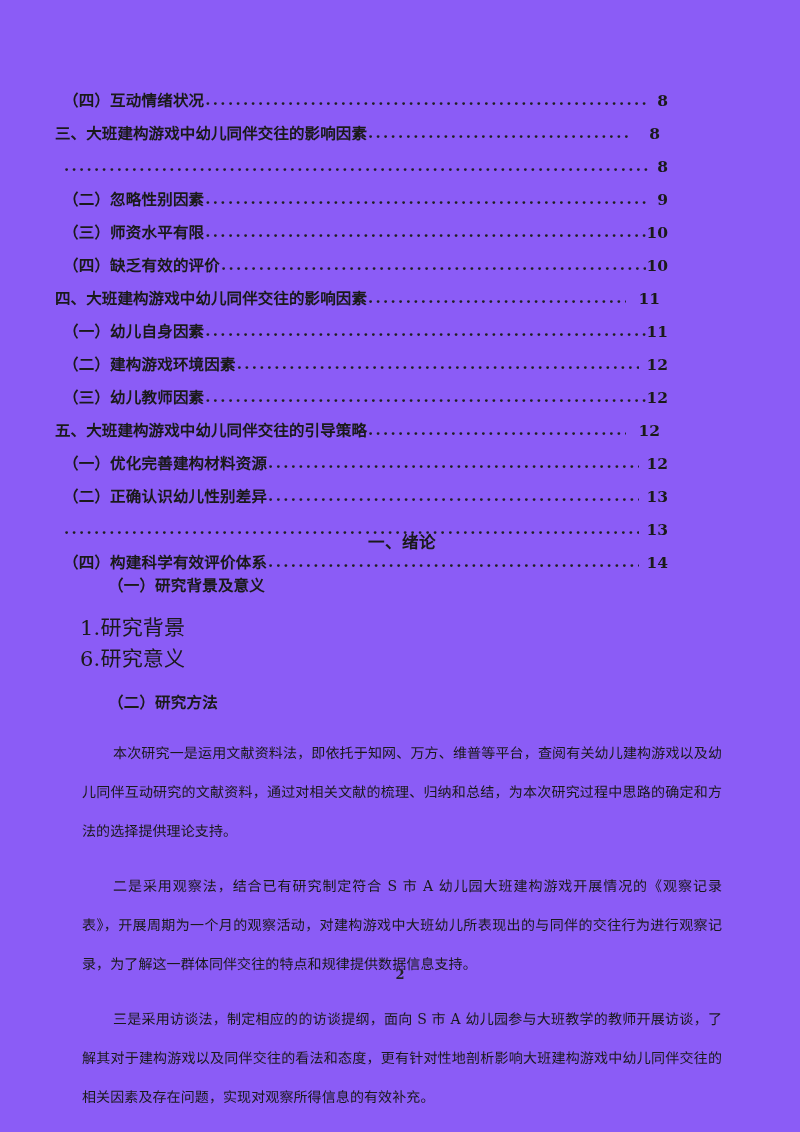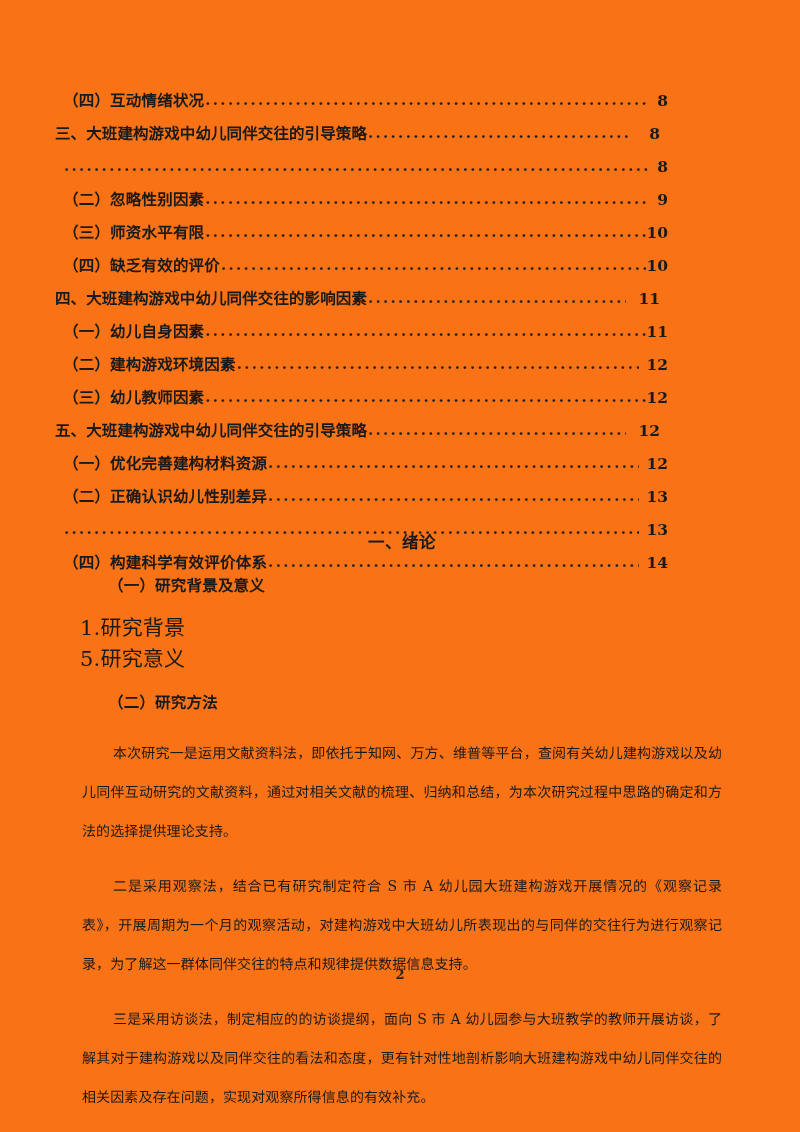--- a/index.html
+++ b/index.html
@@ -15,21 +15,21 @@
     font-family: "DejaVu Serif", "Liberation Serif", serif;
     color: #1a1a1a;
     -webkit-font-smoothing: antialiased;
   }
 
   .page {
     position: absolute;
     top: 0; left: 0;
     width: 800px;
     height: 1132px;
-    background: #f97316;
+    background: #8b5cf6;
     overflow: hidden;
   }
 
   
   .toc {
     position: absolute;
     top: 84px;
     left: 55px;
     width: 605px;
   }
@@ -148,21 +148,21 @@
 
 <div class="page">
 
   <div class="toc">
       <div class="toc-entry level2 tight">
         <span class="toc-title">（四）互动情绪状况</span>
         <span class="toc-dots">.......................................................................................................................</span>
         <span class="toc-page">8</span>
       </div>
       <div class="toc-entry level1 loose">
-        <span class="toc-title">三、大班建构游戏中幼儿同伴交往的引导策略</span>
+        <span class="toc-title">三、大班建构游戏中幼儿同伴交往的影响因素</span>
         <span class="toc-dots">.......................................................................................................................</span>
         <span class="toc-page">8</span>
       </div>
       <div class="toc-entry level2 tight">
         <span class="toc-dots">.......................................................................................................................</span>
         <span class="toc-page">8</span>
       </div>
       <div class="toc-entry level2 tight">
         <span class="toc-title">（二）忽略性别因素</span>
         <span class="toc-dots">.......................................................................................................................</span>
@@ -225,21 +225,21 @@
     </div>
 
   <div class="body">
 
     <div class="h1">一、绪论</div>
 
     <div class="h2">（一）研究背景及意义</div>
 
     <div class="h3">1.研究背景</div>
 
-    <div class="h3">5.研究意义</div>
+    <div class="h3">6.研究意义</div>
 
     <div class="h2">（二）研究方法</div>
 
     <p class="para">本次研究一是运用文献资料法，即依托于知网、万方、维普等平台，查阅有关幼儿建构游戏以及幼儿同伴互动研究的文献资料，通过对相关文献的梳理、归纳和总结，为本次研究过程中思路的确定和方法的选择提供理论支持。</p>
 
     <p class="para">二是采用观察法，结合已有研究制定符合 S 市 A 幼儿园大班建构游戏开展情况的《观察记录表》，开展周期为一个月的观察活动，对建构游戏中大班幼儿所表现出的与同伴的交往行为进行观察记录，为了解这一群体同伴交往的特点和规律提供数据信息支持。</p>
 
     <p class="para">三是采用访谈法，制定相应的的访谈提纲，面向 S 市 A 幼儿园参与大班教学的教师开展访谈，了解其对于建构游戏以及同伴交往的看法和态度，更有针对性地剖析影响大班建构游戏中幼儿同伴交往的相关因素及存在问题，实现对观察所得信息的有效补充。</p>
 
     <div class="h2">（三）相关概念及理论基础（略）</div>

